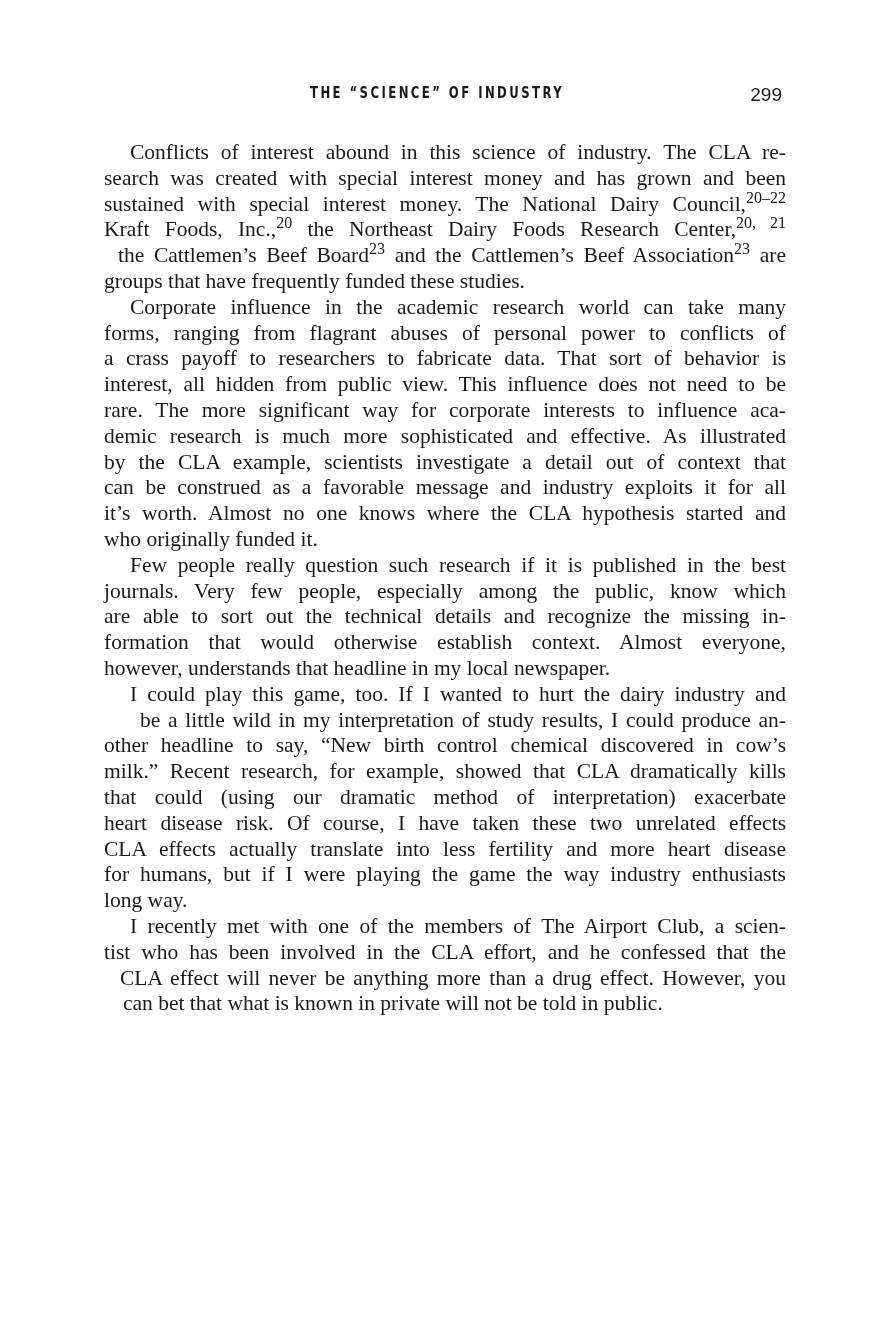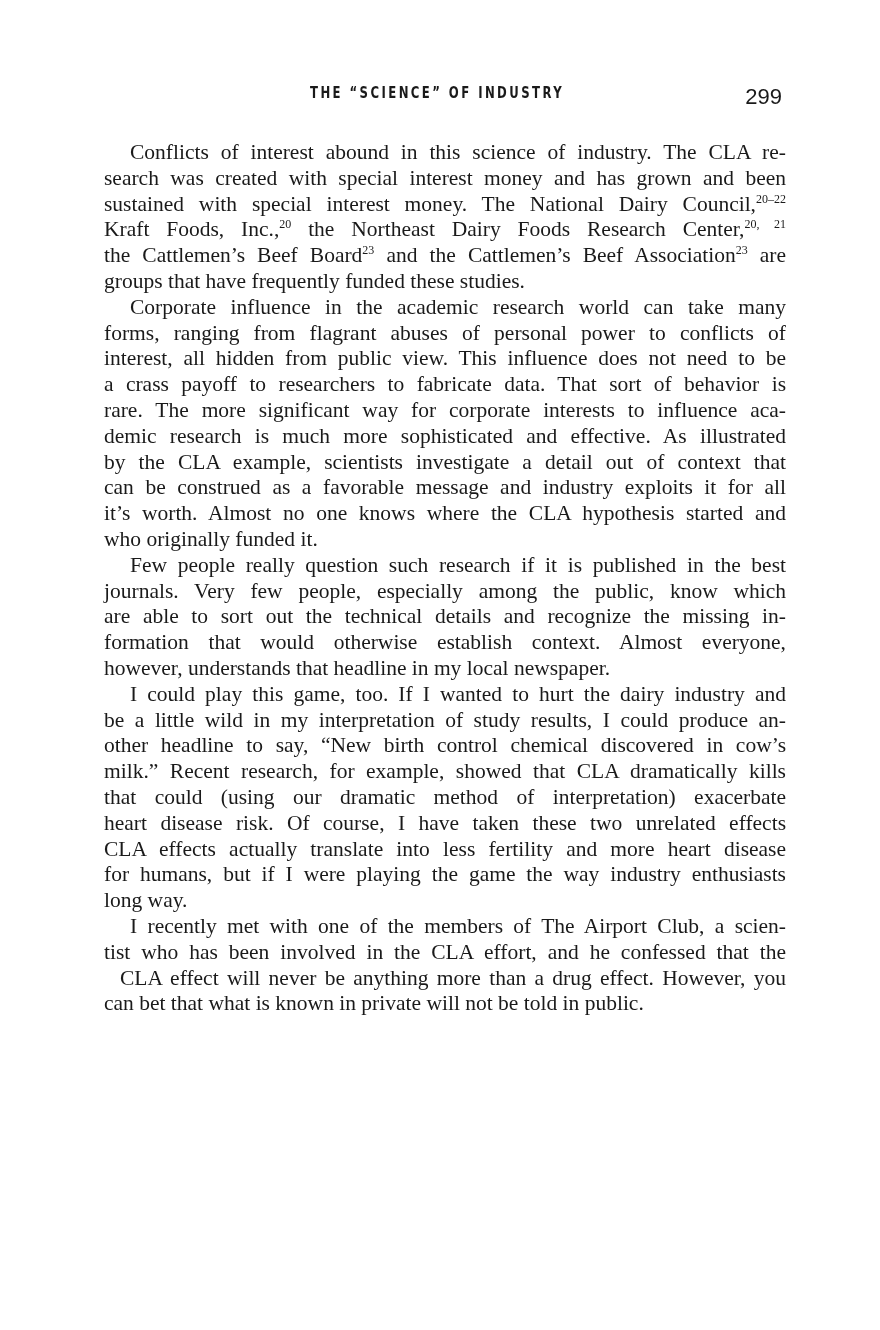--- a/index.html
+++ b/index.html
@@ -31,21 +31,21 @@
       letter-spacing: 3.1px;
       transform: scaleX(0.78);
       transform-origin: left top;
       white-space: nowrap;
     }
     .page-number {
       position: absolute;
       right: 0;
       top: 0;
       font-family: "Liberation Sans", sans-serif;
-      font-size: 22px;
+      font-size: 19px;
     }
     .text-block {
       position: absolute;
       top: 140px;
       left: 104px;
       width: 682px;
       font-family: "Liberation Serif", serif;
       font-size: 21.5px;
       line-height: 25.8px;
     }
@@ -58,73 +58,73 @@
       overflow: visible;
     }
     .line.indent {
       padding-left: 26px;
     }
     .line.last {
       text-align-last: left;
     }
     .line span.t { white-space: normal; }
     sup {
-      font-size: 12px;
+      font-size: 16px;
       vertical-align: 0;
       position: relative;
       top: -8px;
       line-height: 0;
     }
   </style>
 </head>
 <body>
 
 <div class="running-head">
   <span class="running-title">THE “SCIENCE” OF INDUSTRY</span>
   <span class="page-number">299</span>
 </div>
 
 <div class="text-block" id="text-block">
     <div>
       <div class="line indent" style="white-space: nowrap;"><span class="t">Conflicts of interest abound in this science of industry. The CLA re-</span></div>
       <div class="line" style="white-space: nowrap;"><span class="t">search was created with special interest money and has grown and been</span></div>
       <div class="line" style="white-space: nowrap;"><span class="t">sustained with special interest money. The National Dairy Council,</span><sup>20–22</sup></div>
       <div class="line" style="white-space: nowrap;"><span class="t">Kraft Foods, Inc.,</span><sup>20</sup><span class="t"> the Northeast Dairy Foods Research Center,</span><sup>20, 21</sup></div>
-      <div class="line" style="white-space: nowrap;"><span class="t">the Cattlemen’s Beef Board</span><sup>23</sup><span class="t"> and the Cattlemen’s Beef Association</span><sup>23</sup><span class="t"> are</span></div>
+      <div class="line" style="white-space: nowrap; margin-left: 14px;"><span class="t">the Cattlemen’s Beef Board</span><sup>23</sup><span class="t"> and the Cattlemen’s Beef Association</span><sup>23</sup><span class="t"> are</span></div>
       <div class="line last" style="white-space: nowrap;"><span class="t">groups that have frequently funded these studies.</span></div>
     </div>
     <div>
       <div class="line indent" style="white-space: nowrap;"><span class="t">Corporate influence in the academic research world can take many</span></div>
       <div class="line" style="white-space: nowrap;"><span class="t">forms, ranging from flagrant abuses of personal power to conflicts of</span></div>
+      <div class="line" style="white-space: nowrap;"><span class="t">a crass payoff to researchers to fabricate data. That sort of behavior is</span></div>
       <div class="line" style="white-space: nowrap;"><span class="t">interest, all hidden from public view. This influence does not need to be</span></div>
-      <div class="line" style="white-space: nowrap;"><span class="t">a crass payoff to researchers to fabricate data. That sort of behavior is</span></div>
       <div class="line" style="white-space: nowrap;"><span class="t">rare. The more significant way for corporate interests to influence aca-</span></div>
       <div class="line" style="white-space: nowrap;"><span class="t">demic research is much more sophisticated and effective. As illustrated</span></div>
       <div class="line" style="white-space: nowrap;"><span class="t">by the CLA example, scientists investigate a detail out of context that</span></div>
       <div class="line" style="white-space: nowrap;"><span class="t">can be construed as a favorable message and industry exploits it for all</span></div>
       <div class="line" style="white-space: nowrap;"><span class="t">it’s worth. Almost no one knows where the CLA hypothesis started and</span></div>
       <div class="line last" style="white-space: nowrap;"><span class="t">who originally funded it.</span></div>
     </div>
     <div>
       <div class="line indent" style="white-space: nowrap;"><span class="t">Few people really question such research if it is published in the best</span></div>
       <div class="line" style="white-space: nowrap;"><span class="t">journals. Very few people, especially among the public, know which</span></div>
       <div class="line" style="white-space: nowrap;"><span class="t">are able to sort out the technical details and recognize the missing in-</span></div>
       <div class="line" style="white-space: nowrap;"><span class="t">formation that would otherwise establish context. Almost everyone,</span></div>
       <div class="line last" style="white-space: nowrap;"><span class="t">however, understands that headline in my local newspaper.</span></div>
     </div>
     <div>
       <div class="line indent" style="white-space: nowrap;"><span class="t">I could play this game, too. If I wanted to hurt the dairy industry and</span></div>
-      <div class="line" style="white-space: nowrap;"><span class="t">be a little wild in my interpretation of study results, I could produce an-</span></div>
+      <div class="line" style="white-space: nowrap; margin-left: 36px;"><span class="t">be a little wild in my interpretation of study results, I could produce an-</span></div>
       <div class="line" style="white-space: nowrap;"><span class="t">other headline to say, “New birth control chemical discovered in cow’s</span></div>
       <div class="line" style="white-space: nowrap;"><span class="t">milk.” Recent research, for example, showed that CLA dramatically kills</span></div>
       <div class="line" style="white-space: nowrap;"><span class="t">that could (using our dramatic method of interpretation) exacerbate</span></div>
       <div class="line" style="white-space: nowrap;"><span class="t">heart disease risk. Of course, I have taken these two unrelated effects</span></div>
       <div class="line" style="white-space: nowrap;"><span class="t">CLA effects actually translate into less fertility and more heart disease</span></div>
       <div class="line" style="white-space: nowrap;"><span class="t">for humans, but if I were playing the game the way industry enthusiasts</span></div>
       <div class="line last" style="white-space: nowrap;"><span class="t">long way.</span></div>
     </div>
     <div>
       <div class="line indent" style="white-space: nowrap;"><span class="t">I recently met with one of the members of The Airport Club, a scien-</span></div>
       <div class="line" style="white-space: nowrap;"><span class="t">tist who has been involved in the CLA effort, and he confessed that the</span></div>
       <div class="line" style="white-space: nowrap; margin-left: 16px;"><span class="t">CLA effect will never be anything more than a drug effect. However, you</span></div>
-      <div class="line last" style="white-space: nowrap;"><span class="t">can bet that what is known in private will not be told in public.</span></div>
+      <div class="line last" style="white-space: nowrap; margin-left: 19px;"><span class="t">can bet that what is known in private will not be told in public.</span></div>
     </div>
   </div>
 
 </body></html>

